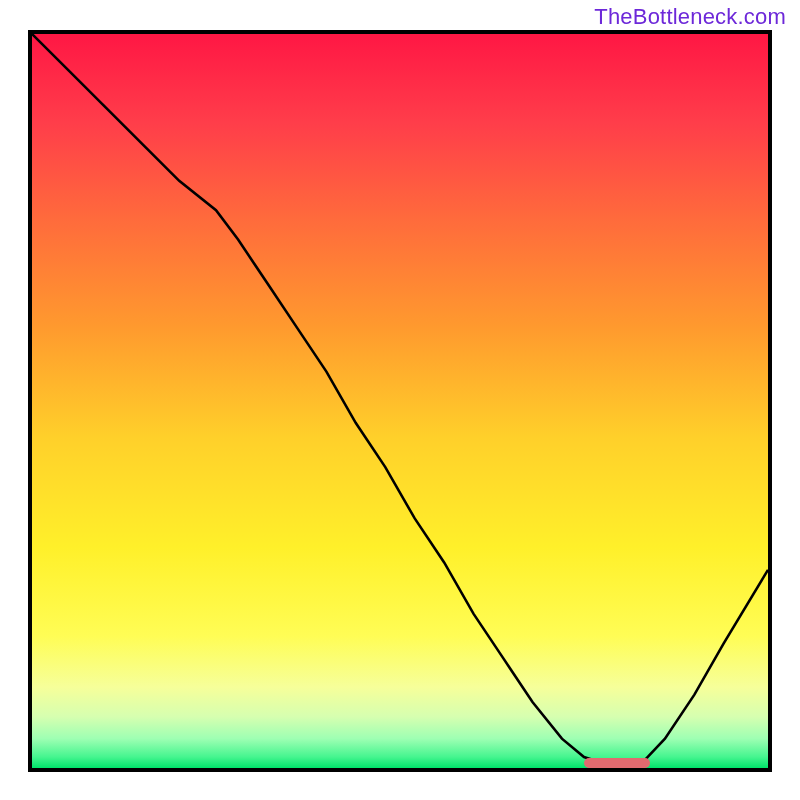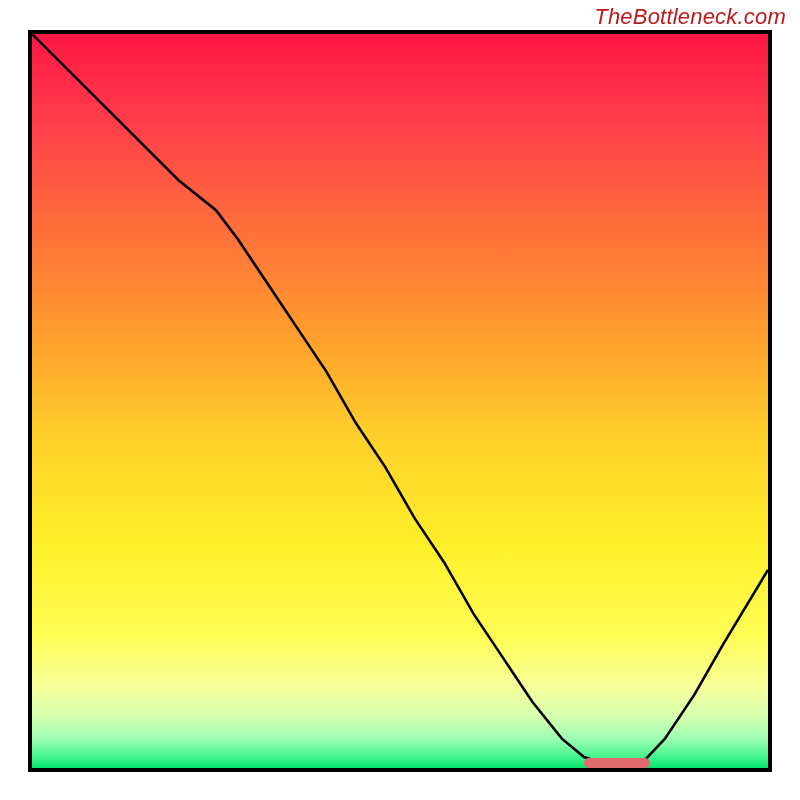--- a/index.html
+++ b/index.html
@@ -13,24 +13,23 @@
   .wrap {
     position: relative;
     width: 800px;
     height: 800px;
   }
   .watermark {
     position: absolute;
     top: 4px;
     right: 14px;
     font-size: 22px;
-    color: #b91c1c;
+    color: #6d28d9;
     letter-spacing: 0.2px;
     font-weight: 400;
-    font-style: italic;
   }
   .plot {
     position: absolute;
     left: 28px;
     top: 30px;
     width: 744px;
     height: 742px;
     border: 4px solid #000;
     box-sizing: border-box;
     overflow: hidden;

